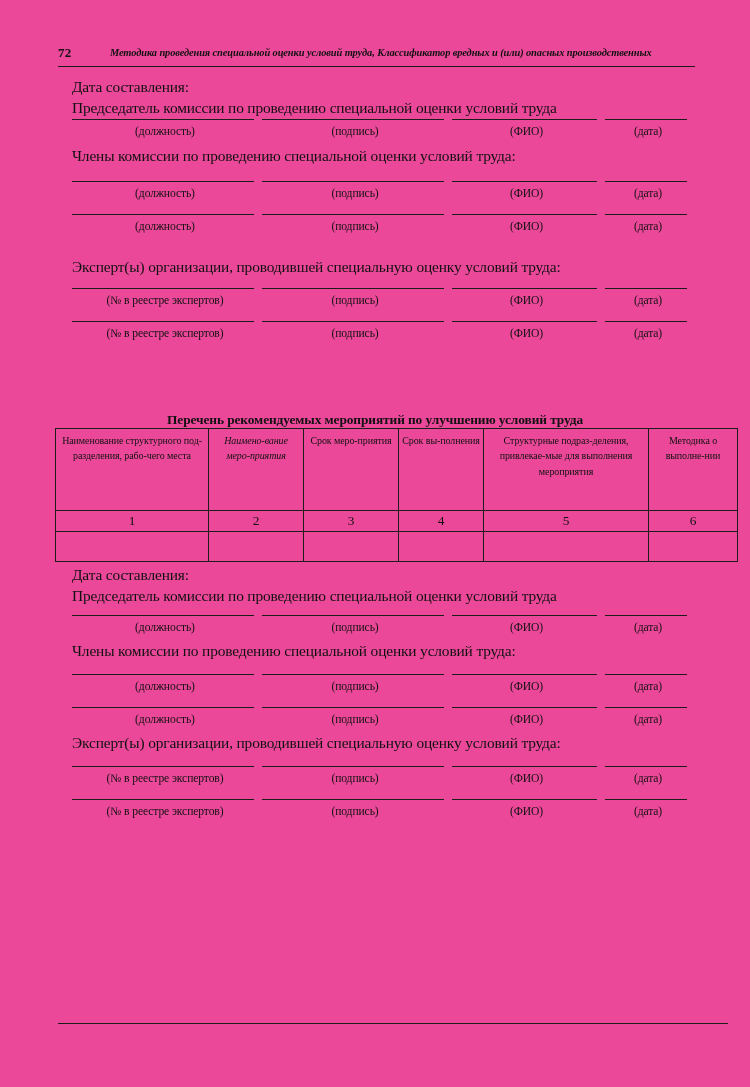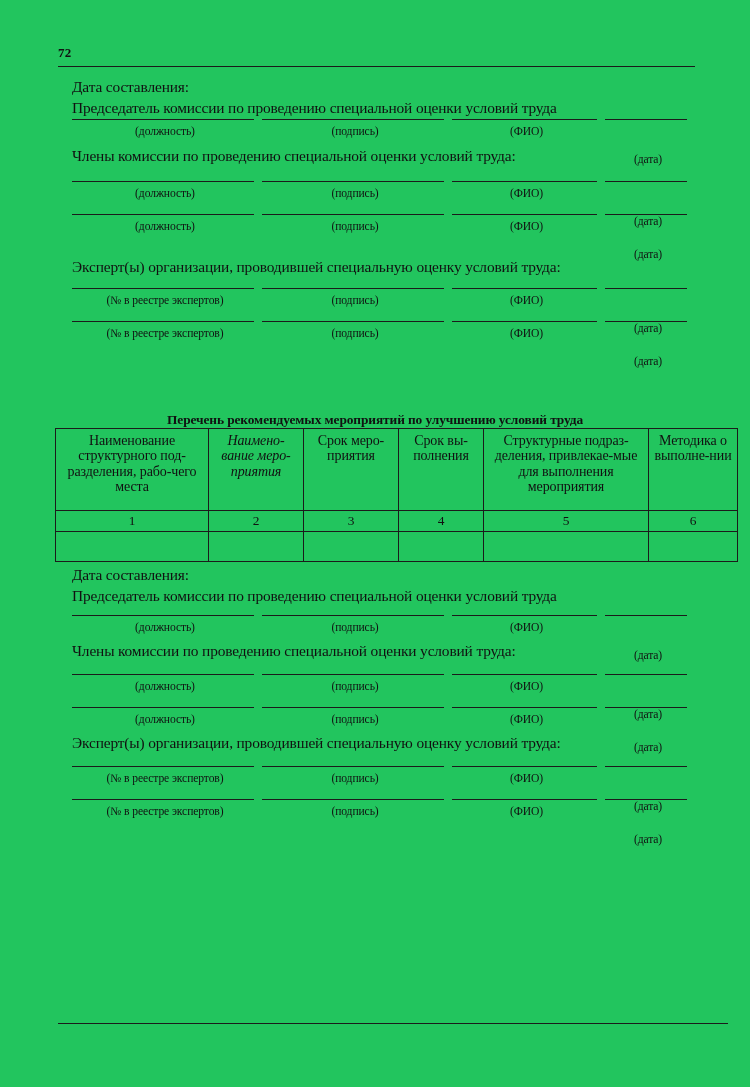--- a/index.html
+++ b/index.html
@@ -12,21 +12,21 @@
     height: 1087px;
     position: relative;
     font-family: "Liberation Serif", "DejaVu Serif", serif;
     color: #111111;
     overflow: hidden;
   }
 
   .page {
     position: absolute;
     inset: 0;
-    background: #22c55e;
+    background: #ec4899;
   }
 
   
   .running-head {
     position: absolute;
     left: 58px;
     top: 44px;
     width: 637px;
     height: 22px;
   }
@@ -108,21 +108,21 @@
 
   
   .seg1 { left: 0px;   width: 182px; }
   .seg2 { left: 190px; width: 182px; }
   .seg3 { left: 380px; width: 145px; }
   .seg4 { left: 533px; width: 82px;  }
 
   .lbl1 { left: 0px;   width: 182px; }
   .lbl2 { left: 190px; width: 182px; }
   .lbl3 { left: 380px; width: 145px; }
-  .lbl4 { left: 533px; width: 82px; margin-top: 28px;  }
+  .lbl4 { left: 533px; width: 82px;  }
 
   
   .section-head {
     position: absolute;
     font-weight: 700;
     font-size: 13.6px;
     line-height: 18px;
     white-space: nowrap;
     letter-spacing: -0.1px;
   }
@@ -143,21 +143,21 @@
     left: 55px;
     top: 428px;
     width: 640px;
     border-collapse: collapse;
     table-layout: fixed;
   }
   .measures-table td,
   .measures-table th {
     border: 1.2px solid #1b1b1b;
     font-weight: normal;
-    font-size: 14px;
+    font-size: 10px;
     line-height: 15.4px;
     text-align: center;
     vertical-align: top;
     padding: 4px 3px 3px 3px;
     letter-spacing: -0.1px;
   }
   .measures-table th {
     height: 74px;
   }
   .measures-table td.numrow {
@@ -187,20 +187,21 @@
     border-top: 1.5px solid #1b1b1b;
   }
 </style>
 </head>
 <body>
 
 <div class="page">
 
   <div class="running-head">
     <div class="folio">72</div>
+    <div class="head-title">Методика проведения специальной оценки условий труда, Классификатор вредных и (или) опасных  производственных</div>
   </div>
   <div class="head-rule"></div>
 
   <div class="para" style="left:72px; top:77px;">Дата составления:</div>
   <div class="para" style="left:72px; top:98px;">Председатель комиссии по проведению специальной оценки условий труда</div>
 
   <div class="sig-row" style="top:119px;">
     <div class="sig-rules">
       <i class="seg1"></i>
       <i class="seg2"></i>

